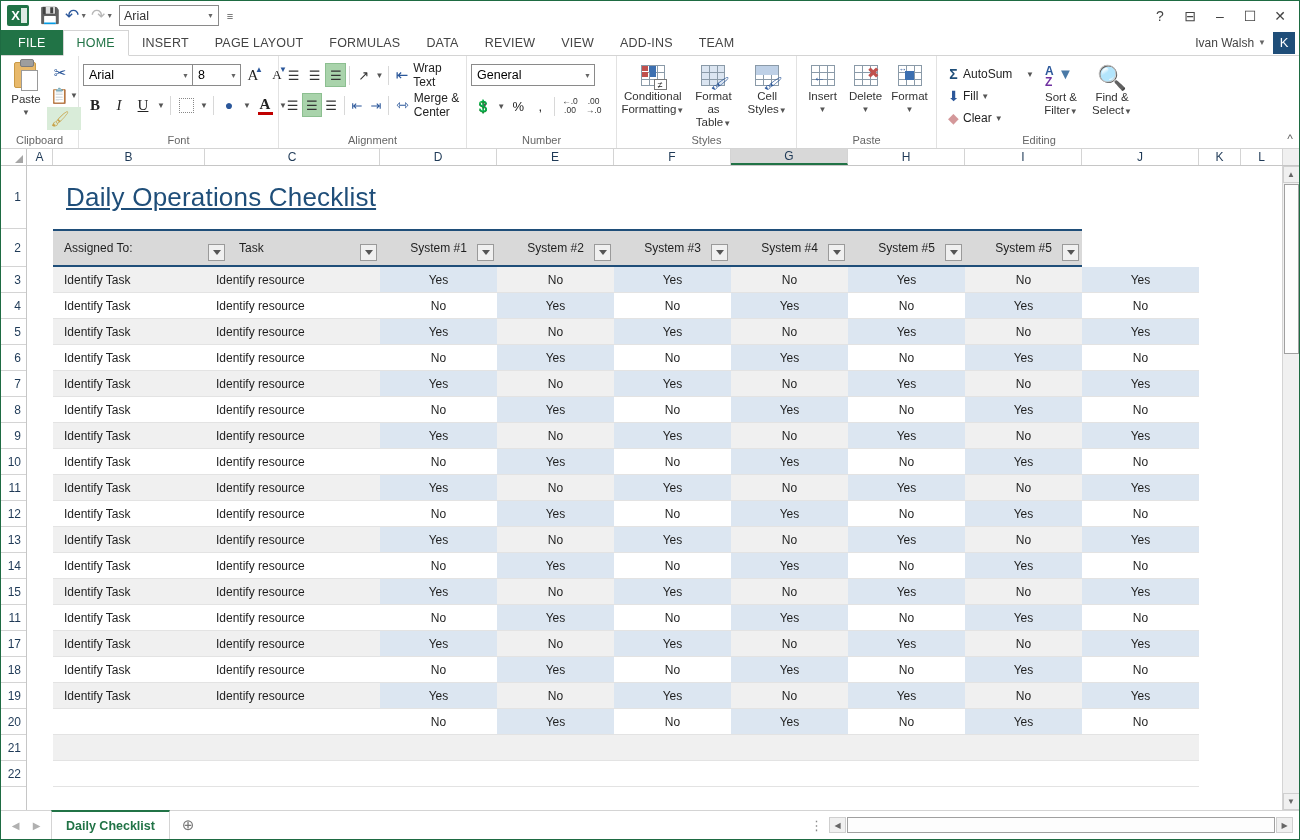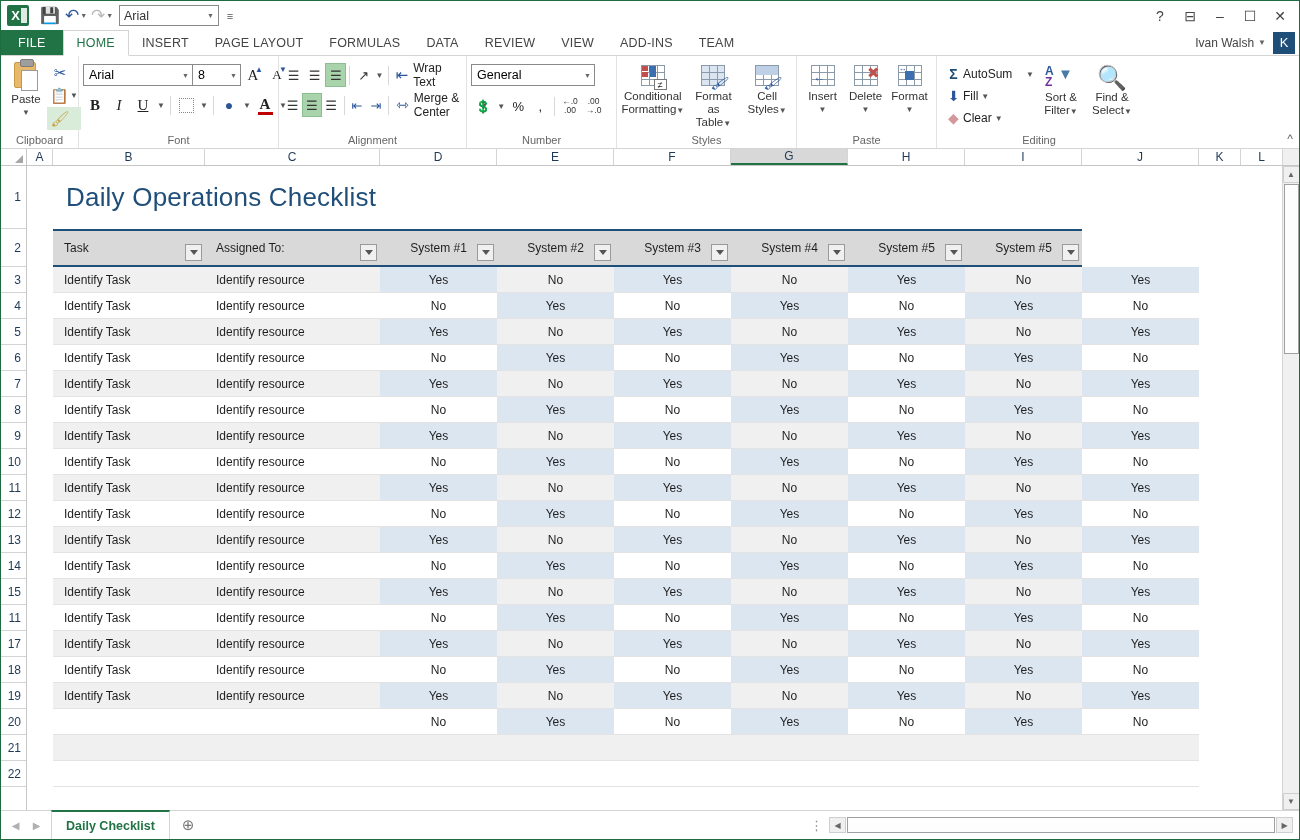--- a/index.html
+++ b/index.html
@@ -254,21 +254,21 @@
   .cells { flex: 1; position: relative; background: #fff; overflow: hidden; }
   .crow { display: flex; }
   .cell {
     font-size: 12px; color: #1f1f1f; display: flex; align-items: center;
     overflow: hidden; white-space: nowrap;
   }
   .cell.c { justify-content: center; }
   .cell.l { padding-left: 11px; }
   .title-cell {
     font-size: 26px; color: #1f4e79; padding-left: 13px;
-    display: flex; align-items: center; letter-spacing: .2px;
+    display: flex; align-items: center; letter-spacing: .2px; text-decoration: underline;
   }
   .hdr-cell {
     background: #d9d9d9; font-size: 12px; color: #1f1f1f;
     border-top: 2px solid #1f4e79; border-bottom: 2px solid #1f4e79;
     position: relative; display: flex; align-items: center;
   }
   .filter-btn {
     position: absolute; right: 3px; bottom: 4px;
     width: 17px; height: 17px; background: #f0f0f0;
     border: 1px solid #9a9a9a; display: flex;
@@ -682,26 +682,26 @@
           <div class="rowhdr" style="height: 26px;">21</div>
           <div class="rowhdr" style="height: 26px;">22</div>
         </div>
       <div class="cells" id="cellgrid">
           <div class="crow" style="height: 63px;">
             <div style="width: 26px; min-width: 26px;"></div>
             <div class="title-cell" style="width: 1146px;">Daily Operations Checklist</div>
           </div>
           <div class="crow" style="height: 38px;">
             <div style="width: 26px; min-width: 26px;"></div>
+            <div class="hdr-cell l" style="width: 175px; min-width: 175px; padding-left: 11px;">
+              <span>Assigned To:</span>
+              <div class="filter-btn"></div>
+            </div>
             <div class="hdr-cell l" style="width: 152px; min-width: 152px; padding-left: 11px;">
               <span>Task</span>
-              <div class="filter-btn"></div>
-            </div>
-            <div class="hdr-cell l" style="width: 175px; min-width: 175px; padding-left: 11px;">
-              <span>Assigned To:</span>
               <div class="filter-btn"></div>
             </div>
             <div class="hdr-cell c" style="width: 117px; min-width: 117px; justify-content: center;">
               <span>System #1</span>
               <div class="filter-btn"></div>
             </div>
             <div class="hdr-cell c" style="width: 117px; min-width: 117px; justify-content: center;">
               <span>System #2</span>
               <div class="filter-btn"></div>
             </div>

